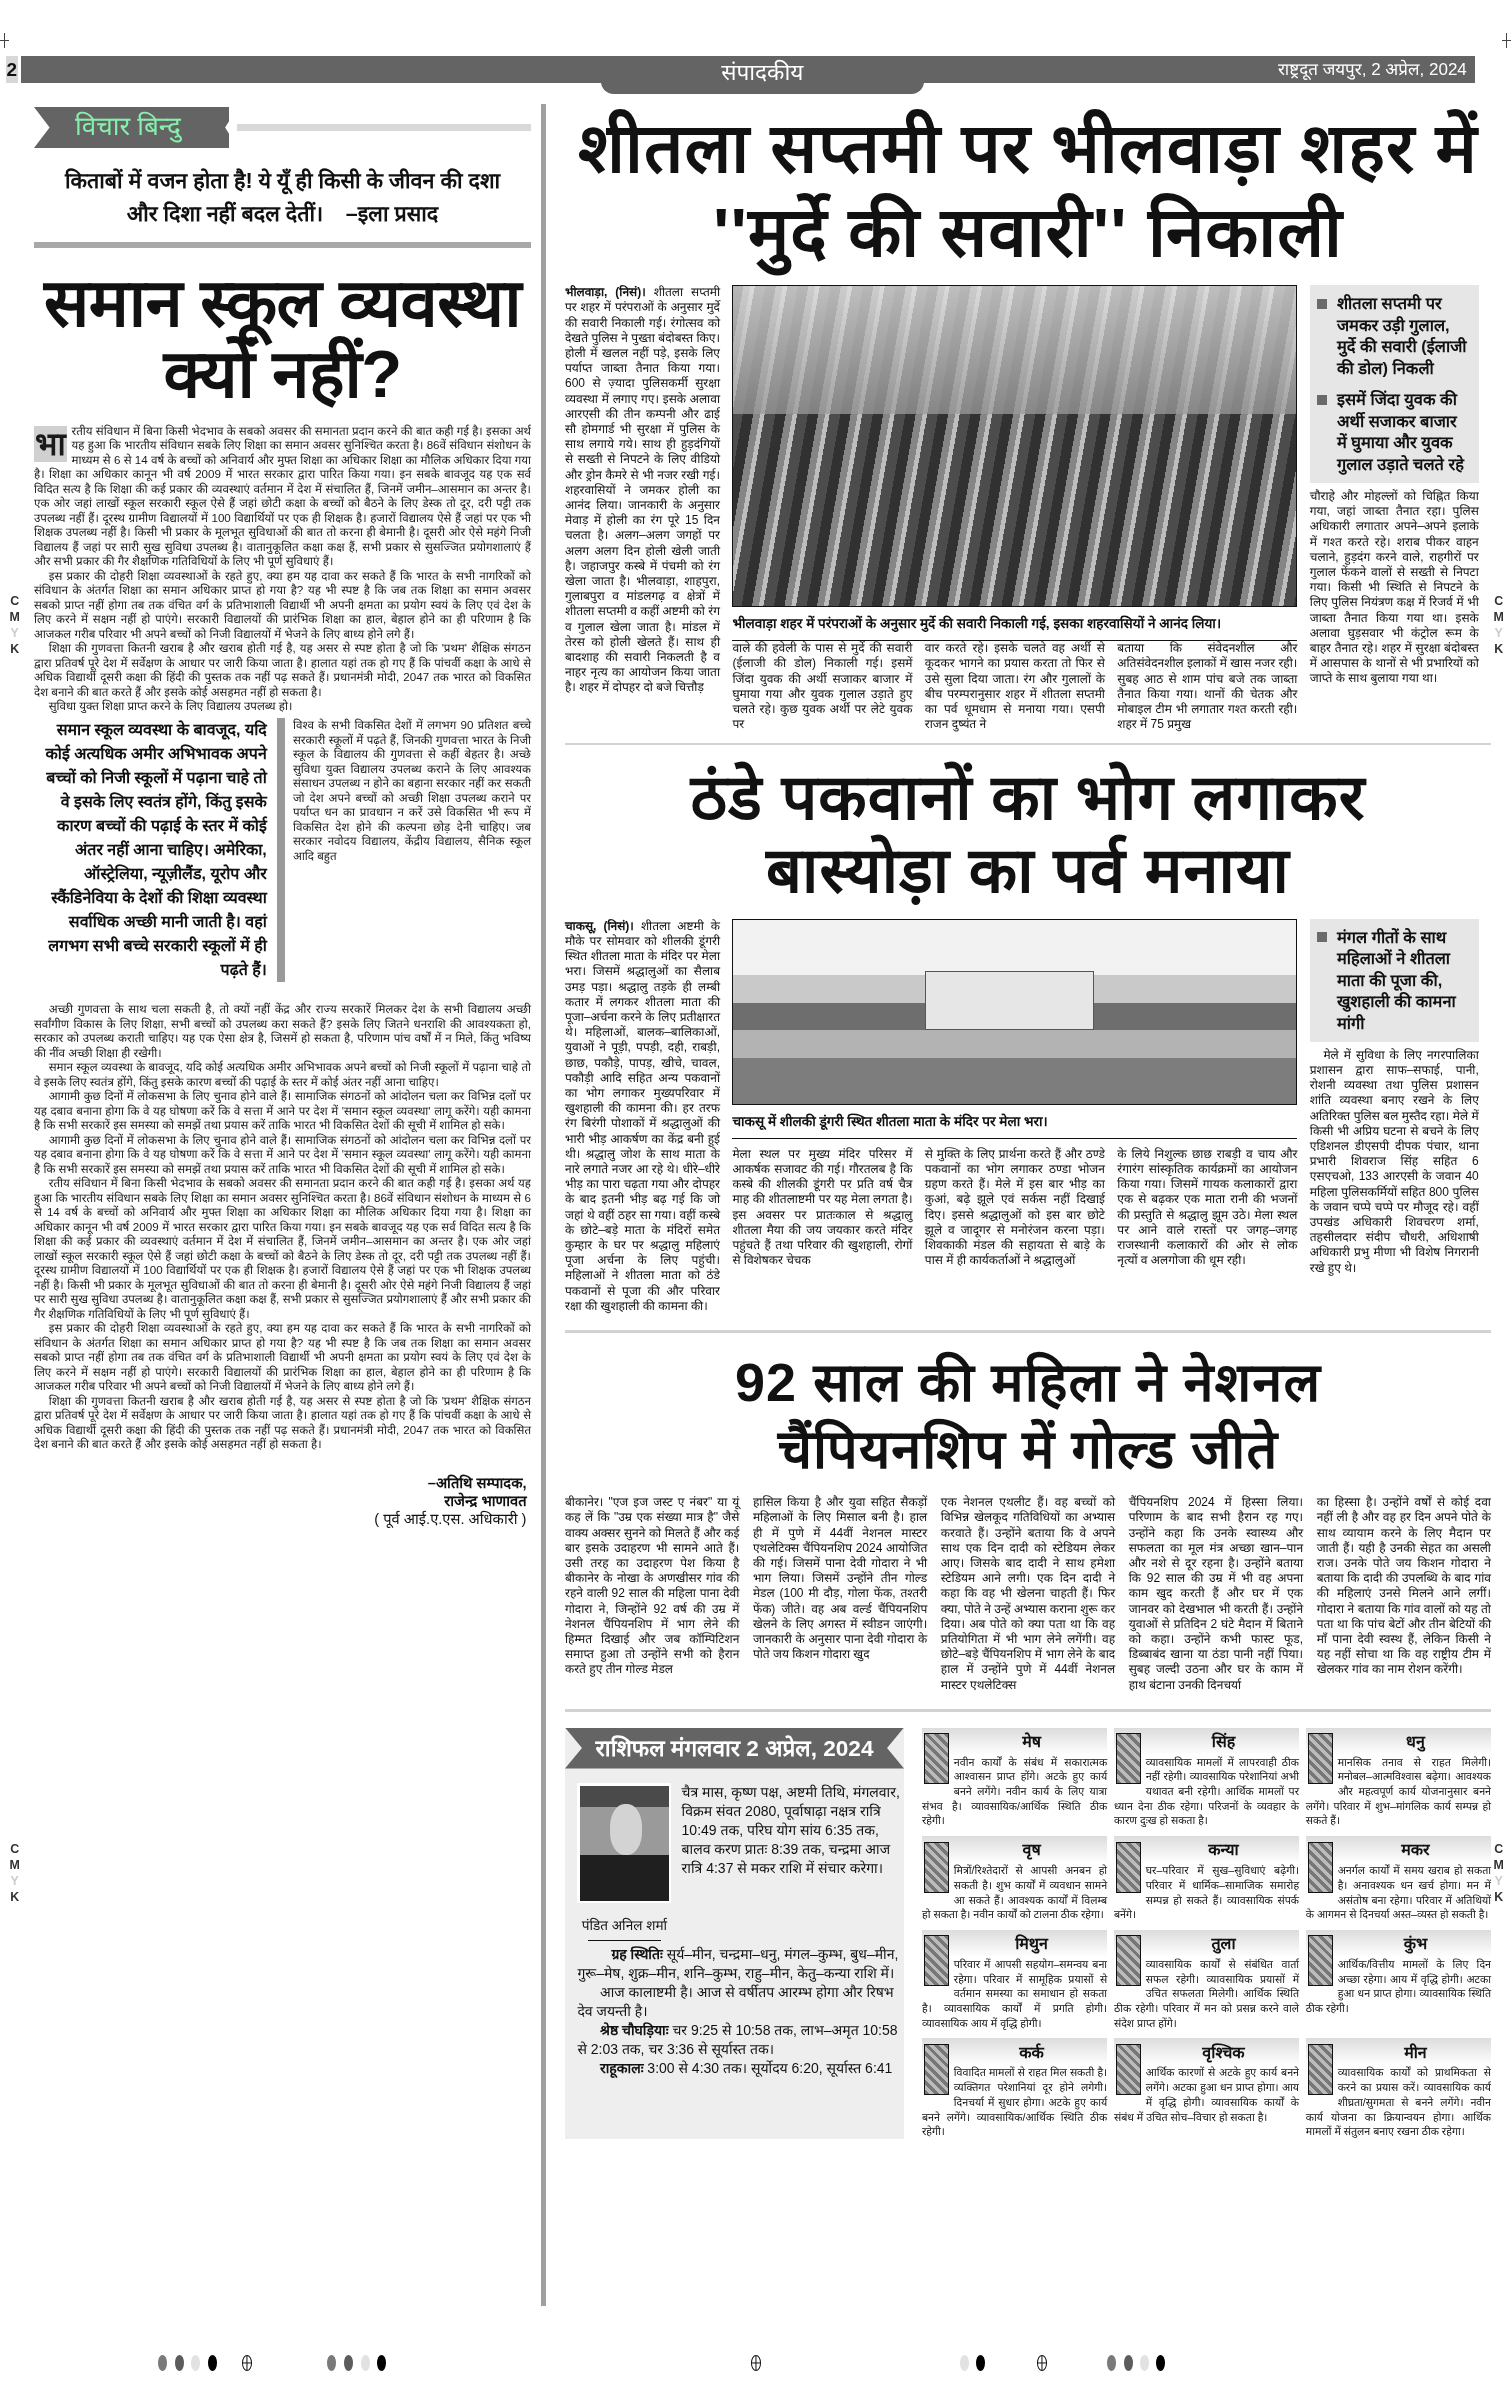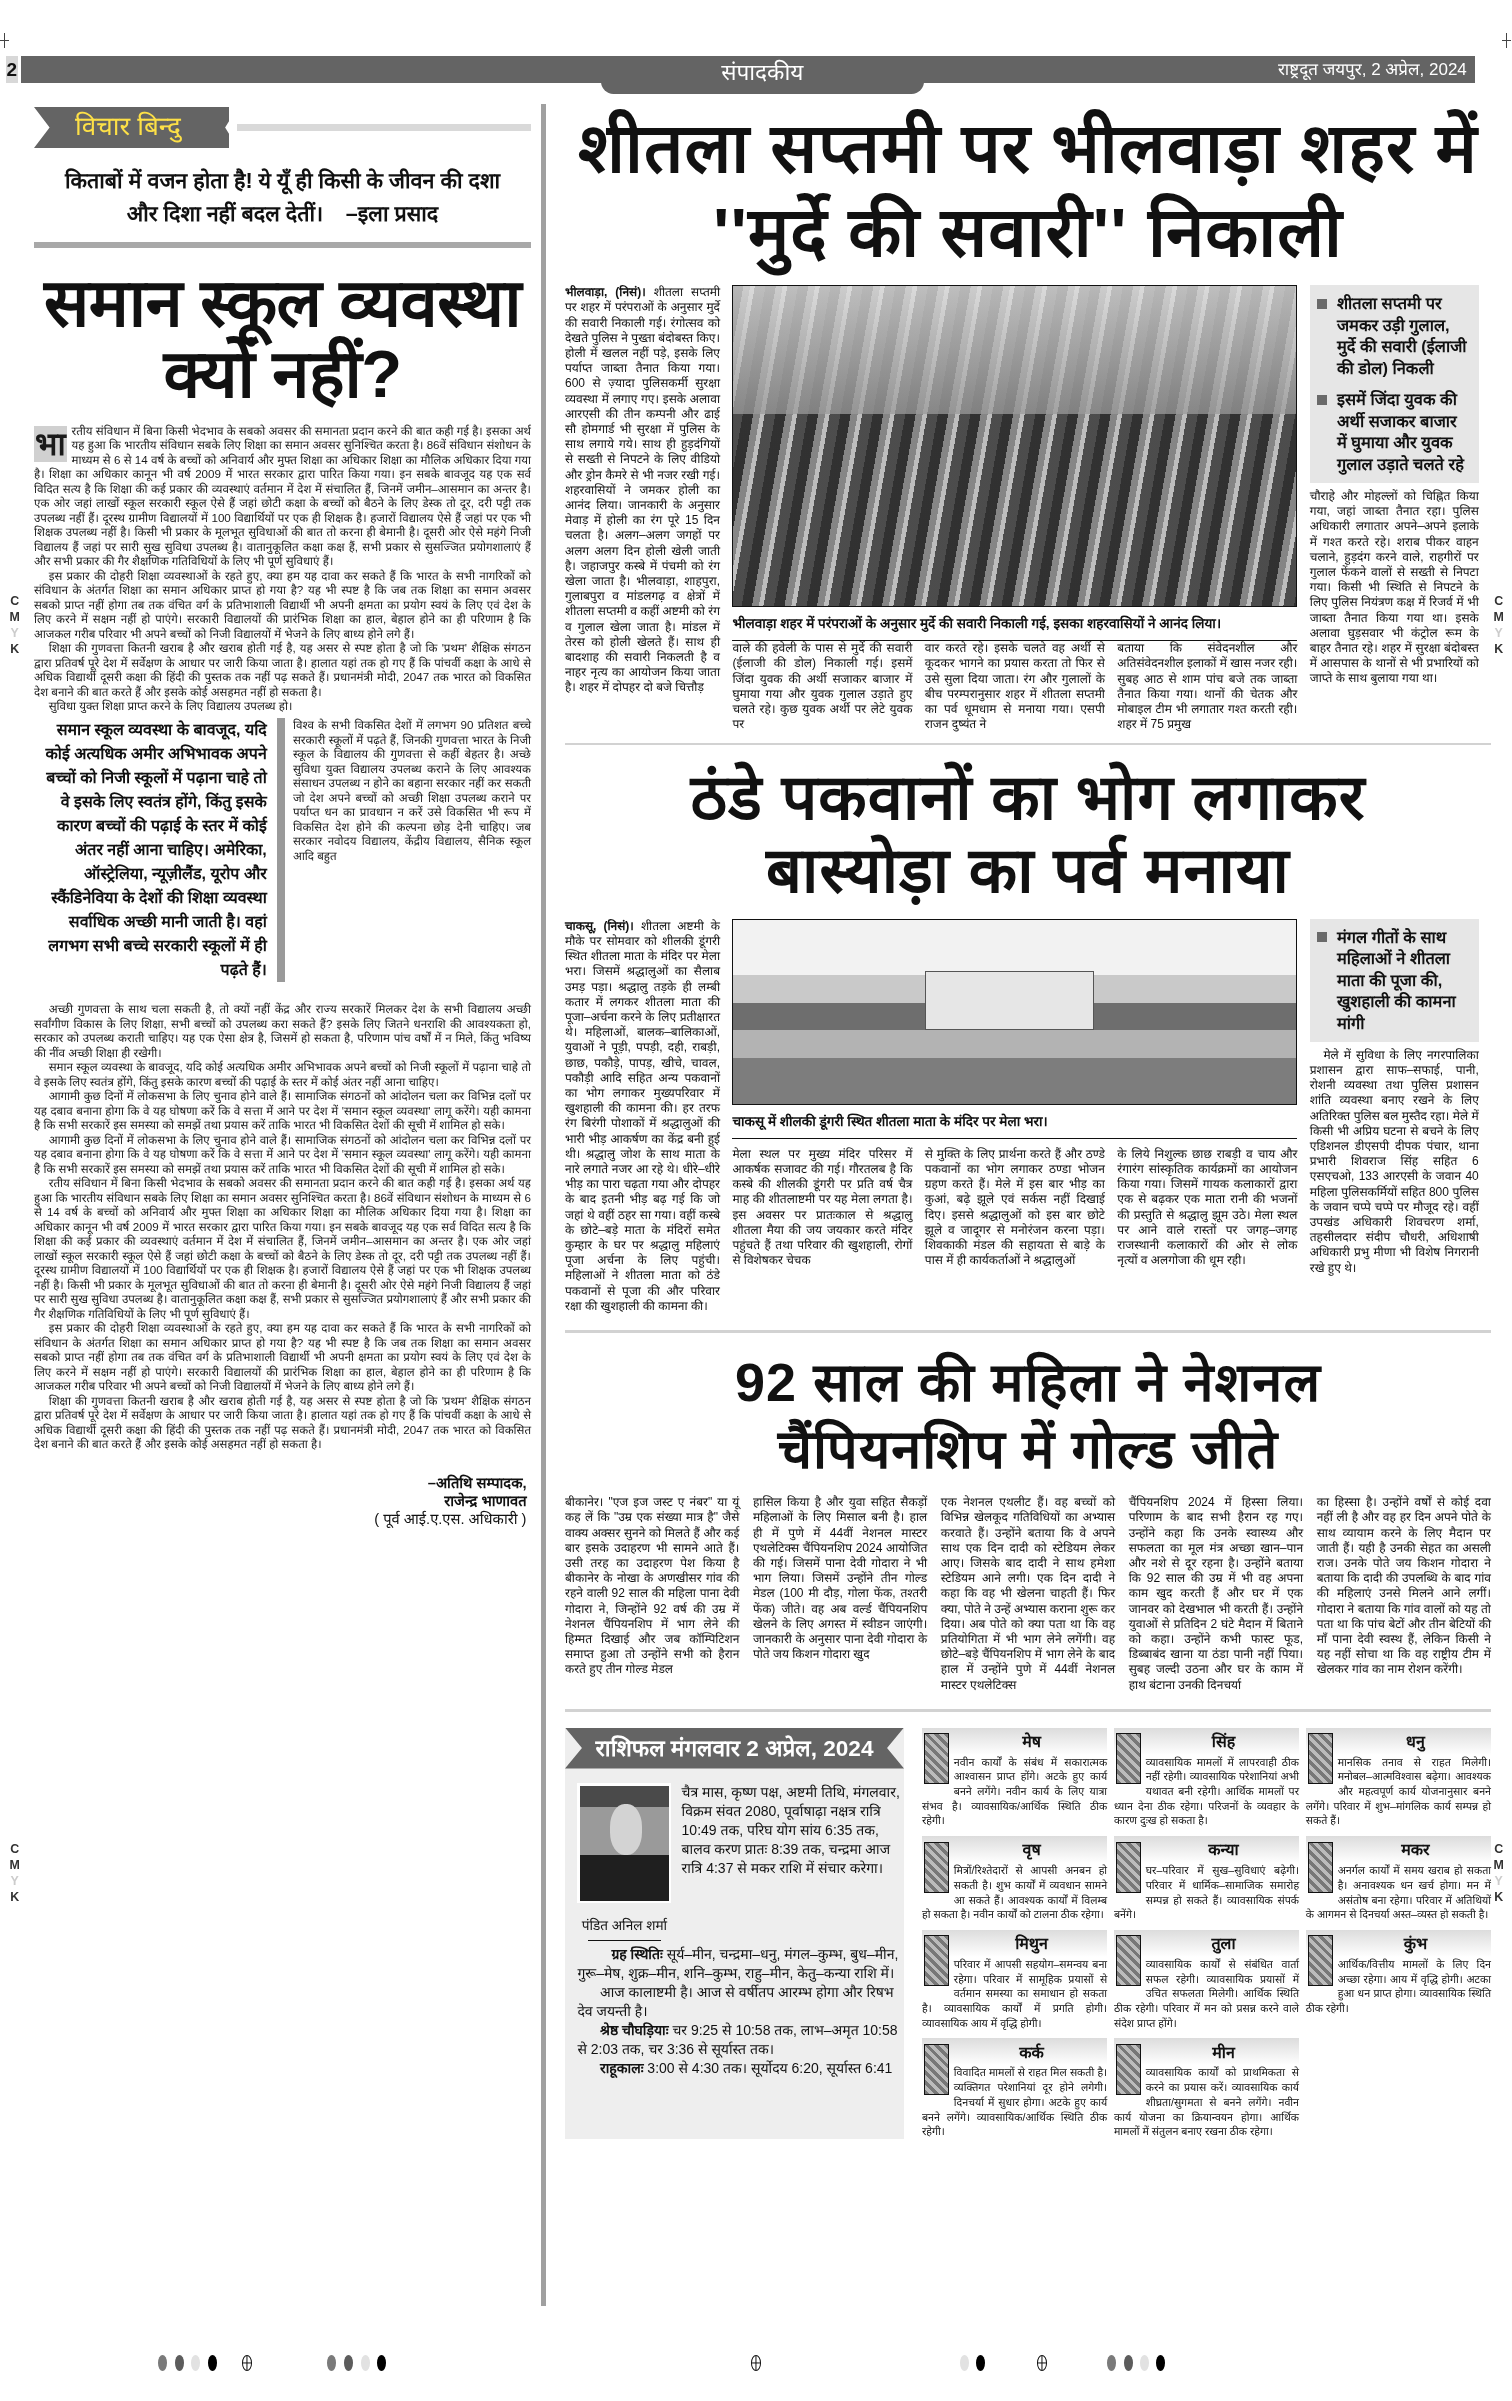--- a/index.html
+++ b/index.html
@@ -14,21 +14,21 @@
 
   
   .masthead { position: absolute; left: 6.8px; top: 56px; width: 1468px; height: 27px; }
   .page-no-inner { position: absolute; left: -1.1px; top: 0; width: 12.4px; height: 27px; background:#d8d8d8; font: bold 19px "Liberation Sans Narrow","Liberation Sans", sans-serif; line-height:27px; text-align:center; }
   .mast-bar { position: absolute; left: 14px; top: 0; right: 0; height: 27px; background: #646464; }
   .mast-tab { position: absolute; left: 594px; top: 0; width: 323px; height: 38px; background: #646464; border-radius: 0 0 12.4px 12.4px; color: #fff; font-size: 22.6px; text-align: center; line-height: 34px; }
   .mast-right { position: absolute; right: 8px; top: 0; height: 27px; line-height: 27px; color: #fff; font-size: 17px; }
 
   
   .col-left { position: absolute; left: 34px; top: 107px; width: 497px; }
-  .vichar-tag { position: relative; width: 195px; height: 41px; background: #646464; color: #fde047; font-size: 26px; line-height: 38px; padding-left: 41px; clip-path: polygon(0 0, 100% 0, 100% 35%, 98% 50%, 100% 65%, 100% 100%, 0 100%, 8% 50%); }
+  .vichar-tag { position: relative; width: 195px; height: 41px; background: #646464; color: #86efac; font-size: 26px; line-height: 38px; padding-left: 41px; clip-path: polygon(0 0, 100% 0, 100% 35%, 98% 50%, 100% 65%, 100% 100%, 0 100%, 8% 50%); }
   .vichar-line { position: absolute; left: 203px; top: 17px; width: 294px; height: 6.8px; background: #d9d9d9; }
   .quote { margin-top: 17px; text-align: center; font-size: 21.5px; line-height: 33px; font-weight: bold; font-family: "Liberation Sans Narrow","Liberation Sans", sans-serif; }
   .quote .author { margin-left: 22.6px; }
   .rule-gray { height: 5.6px; background: #a8a8a8; margin: 11.3px 0 0 0; }
   .op-title { text-align: center; font-size: 67px; line-height: 71px; font-weight: bold; margin-top: 19px; letter-spacing: -0.6px; }
   .body-text { font-size: 11.6px; line-height: 14.5px; text-align: justify; font-family: "Liberation Sans Narrow","Liberation Sans", sans-serif; color: #1a1a1a; }
   .dropcap-wrap { margin-top: 14.7px; }
   .dropcap { float: left; width: 33px; height: 36px; background: #d0d0d0; font-size: 32px; font-weight: bold; line-height: 36px; text-align: center; margin: 2.3px 4.5px 0 0; }
   .para { text-indent: 14.7px; margin-bottom: 0; }
   .pull-wrap { display: flex; margin-top: 4.5px; }
@@ -366,20 +366,27 @@
         </div>
         <div class="rashi-card">
           <div class="rashi-head">
             <div class="rashi-name">कर्क</div>
           </div>
           <div class="rashi-img"></div>
           <div class="rashi-text">विवादित मामलों से राहत मिल सकती है। व्यक्तिगत परेशानियां दूर होने लगेगी। दिनचर्या में सुधार होगा। अटके हुए कार्य बनने लगेंगे। व्यावसायिक/आर्थिक स्थिति ठीक रहेगी।</div>
         </div>
         <div class="rashi-card">
           <div class="rashi-head">
+            <div class="rashi-name">वृश्चिक</div>
+          </div>
+          <div class="rashi-img"></div>
+          <div class="rashi-text">आर्थिक कारणों से अटके हुए कार्य बनने लगेंगे। अटका हुआ धन प्राप्त होगा। आय में वृद्धि होगी। व्यावसायिक कार्यों के संबंध में उचित सोच–विचार हो सकता है।</div>
+        </div>
+        <div class="rashi-card">
+          <div class="rashi-head">
             <div class="rashi-name">मीन</div>
           </div>
           <div class="rashi-img"></div>
           <div class="rashi-text">व्यावसायिक कार्यों को प्राथमिकता से करने का प्रयास करें। व्यावसायिक कार्य शीघ्रता/सुगमता से बनने लगेंगे। नवीन कार्य योजना का क्रियान्वयन होगा। आर्थिक मामलों में संतुलन बनाए रखना ठीक रहेगा।</div>
         </div>
       </div>
   </section>
 </section>
 
 <div class="dot" style="left:158px;top:2355px;background:#7a7a7a;"></div>

